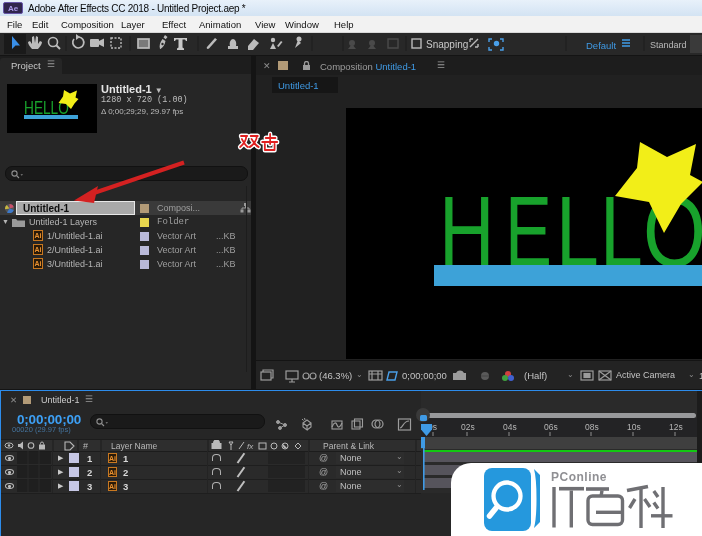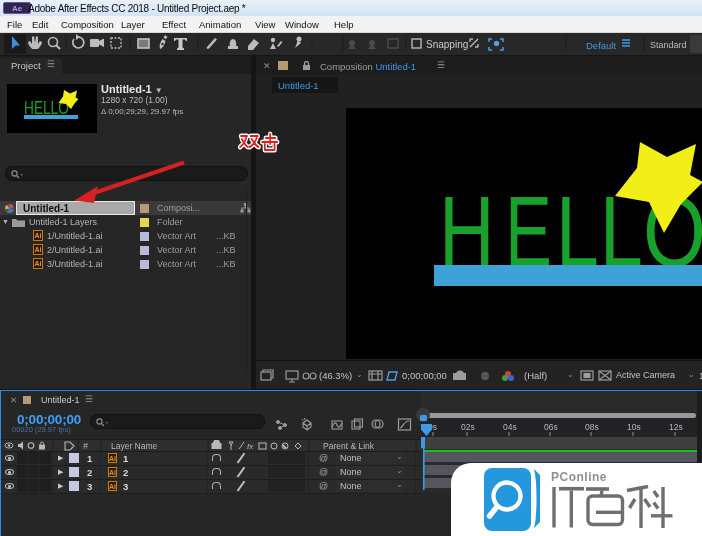--- a/index.html
+++ b/index.html
@@ -20,21 +20,21 @@
   .slash{left:236px;top:2px;width:10px;height:10px;}
   .slash:after{content:"";position:absolute;left:4px;top:-1px;width:1.6px;height:12px;background:#c0c0c0;transform:rotate(35deg);}
   .at{left:319px;top:2px;color:#a8a8a8;font-size:9px;}
   .none{left:340px;top:2px;color:#c0c0c0;font-size:9px;}
   .chev{left:396px;top:1px;color:#909090;font-size:8px;}
 </style>
 </head>
 <body>
 
 <div class="abs" style="left:0;top:0;width:702px;height:16px;background:linear-gradient(#e8f1fa,#d3e3f3);"></div>
-<div class="abs" style="left:3px;top:2px;width:28px;height:12px;background:#30254d;border:1px solid #6655a8;border-radius:2px;
+<div class="abs" style="left:3px;top:2px;width:20px;height:12px;background:#30254d;border:1px solid #6655a8;border-radius:2px;
      color:#a998e8;font-size:8px;font-weight:bold;text-align:center;line-height:11px;box-sizing:border-box;">Ae</div>
 <div class="abs" style="left:28px;top:2.5px;color:#0a0a0a;font-size:10px;letter-spacing:-0.25px;white-space:nowrap;">Adobe After Effects CC 2018 - Untitled Project.aep *</div>
 
 <div class="abs" style="left:0;top:16px;width:702px;height:17px;background:#f2f2f2;border-bottom:1px solid #d8d8d8;box-sizing:border-box;"></div>
 <div class="abs" style="left:0;top:19px;width:702px;height:12px;color:#111;font-size:9.5px;white-space:nowrap;">
   <span style="position:absolute;left:7px;">File</span>
   <span style="position:absolute;left:32px;">Edit</span>
   <span style="position:absolute;left:61px;">Composition</span>
   <span style="position:absolute;left:121px;">Layer</span>
   <span style="position:absolute;left:162px;">Effect</span>
@@ -126,21 +126,21 @@
 
   <div class="abs" style="left:7px;top:28px;width:90px;height:49px;background:#000;overflow:hidden;">
     <span class="abs" style="left:17px;top:12.5px;color:#18a22c;font-size:19px;transform:scaleX(0.72);transform-origin:0 0;line-height:1.15;">HELLO</span>
     <div class="abs" style="left:17px;top:31px;width:54px;height:4px;background:#3da2d8;"></div>
     <svg class="abs" style="left:0;top:0;" width="90" height="49">
       <polygon points="57,6 63,9.5 70,6.5 68.5,13.5 71.5,15 67.5,19.5 64,25 59,20 51.5,19 56,12.5" fill="#f2ee18"></polygon>
     </svg>
   </div>
 
   <span class="abs" style="left:101px;top:27px;color:#e6e6e6;font-size:11px;font-weight:bold;">Untitled-1 <span style="font-size:8px;color:#bbb;">▼</span></span>
-  <span class="abs" style="left:101px;top:39px;color:#bdbdbd;font-size:8.5px;">1280 x 720 (1.00)</span>
+  <span class="abs" style="left:101px;top:39px;color:#bdbdbd;font-size:8.5px;font-family:Liberation Mono, monospace;">1280 x 720 (1.00)</span>
   <span class="abs" style="left:101px;top:50.5px;color:#bdbdbd;font-size:8px;">Δ 0;00;29;29, 29.97 fps</span>
 
   <div class="abs" style="left:5px;top:110px;width:241px;height:13px;background:#1a1a1a;border:1px solid #111;border-radius:7px;">
     <svg style="position:absolute;left:5px;top:2.5px;" width="12" height="9">
         <circle cx="3.5" cy="3.5" r="2.6" fill="none" stroke="#8f8f8f" stroke-width="1.1"></circle>
         <line x1="5.5" y1="5.5" x2="8" y2="8" stroke="#8f8f8f" stroke-width="1.1"></line>
         <path d="M9.5 4 l2.5 0 -1.25 2 z" fill="#6a6a6a"></path>
       </svg>
   </div>
 
@@ -165,21 +165,21 @@
     </svg>
   </div>
 
   <div class="abs" style="left:0;top:159px;width:251px;height:14px;">
     <span class="abs" style="left:2px;top:3px;color:#b5b5b5;font-size:7px;">▼</span>
     <svg class="abs" style="left:12px;top:2px;" width="13" height="10">
       <path d="M0 2 h4 l1.5 1.5 H13 V10 H0 z" fill="#9a9a9a"></path>
     </svg>
     <span class="abs" style="left:29px;top:2px;color:#b5b5b5;font-size:9px;">Untitled-1 Layers</span>
     <div class="abs" style="left:140px;top:3px;width:9px;height:9px;background:#e8d64e;"></div>
-    <span class="abs" style="left:157px;top:2px;color:#9f9f9f;font-size:9px;">Folder</span>
+    <span class="abs" style="left:157px;top:2px;color:#9f9f9f;font-size:9px;font-family:Liberation Mono, monospace;">Folder</span>
   </div>
 
   <div class="abs" style="left:0;top:173px;width:251px;height:14px;">
     <svg class="abs" style="left:33px;top:1px;" width="10" height="11">
         <rect x="0.5" y="0.5" width="9" height="10" fill="#2a1a08" stroke="#c87820"></rect>
         <text x="1.5" y="8" font-size="7" fill="#e89030" font-weight="bold">Ai</text>
       </svg>
     <span class="abs" style="left:47px;top:2px;color:#b5b5b5;font-size:9px;">1/Untitled-1.ai</span>
     <div class="abs" style="left:140px;top:3px;width:9px;height:9px;background:#b9b9d9;"></div>
     <span class="abs" style="left:157px;top:2px;color:#9f9f9f;font-size:9px;">Vector Art</span>

